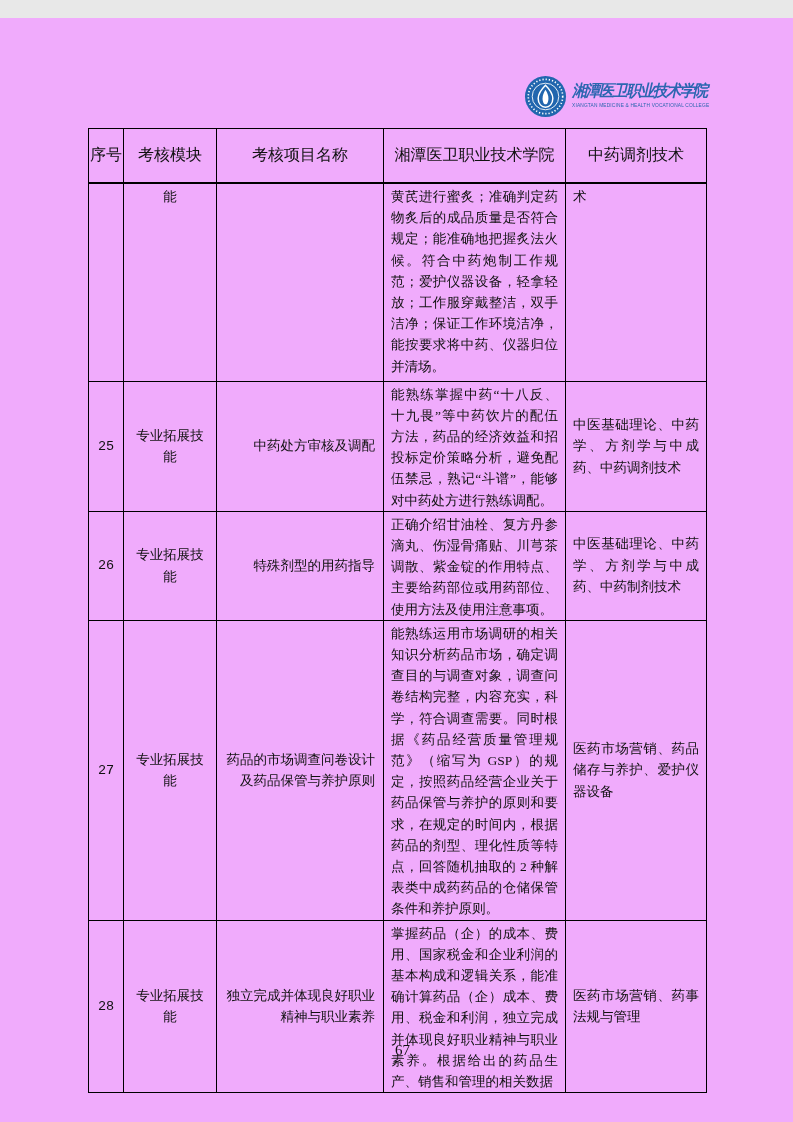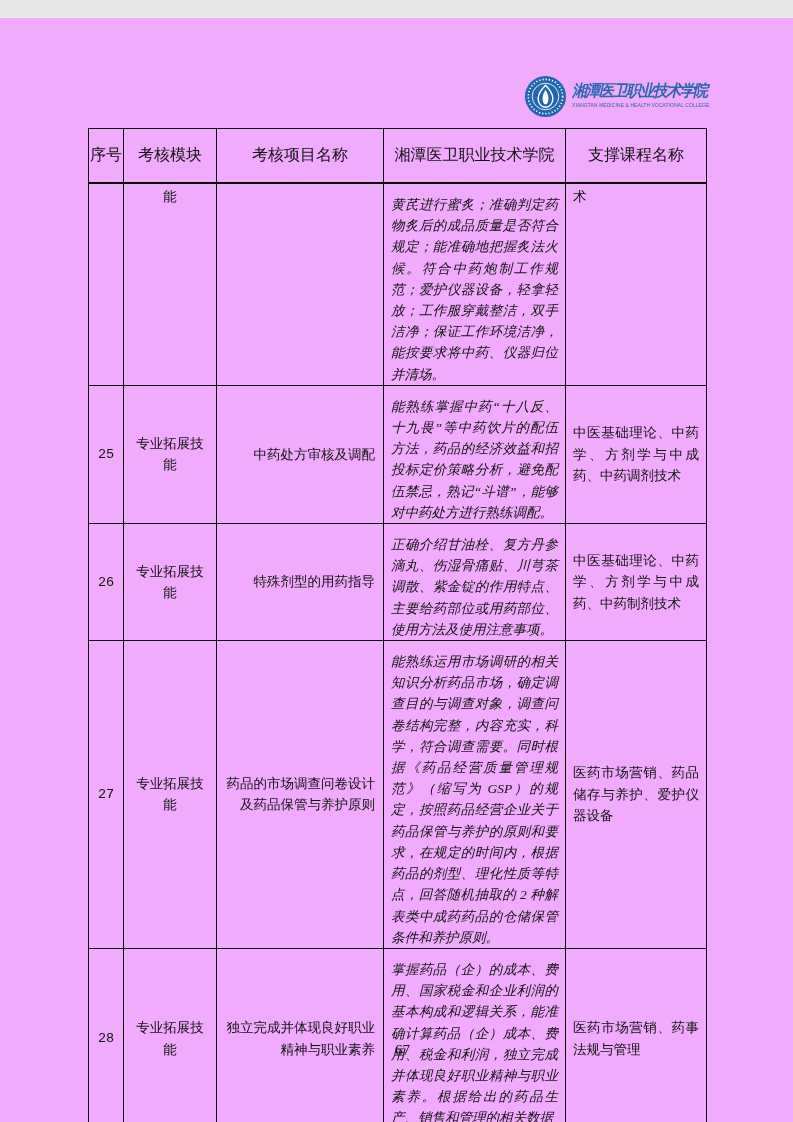--- a/index.html
+++ b/index.html
@@ -75,21 +75,21 @@
   td.cell-module {
     text-align: center; vertical-align: middle;
     padding: 0 12px; line-height: 21.5px;
   }
   td.cell-project {
     text-align: right; vertical-align: middle;
     padding: 0 8px; line-height: 21.5px;
   }
   td.cell-skills {
     text-align: justify; vertical-align: top;
-    padding: 10px 7px 0 7px; line-height: 21.2px; font-style: italic;
+    padding: 2px 7px 0 7px; line-height: 21.2px;
   }
   td.cell-courses {
     text-align: justify; vertical-align: middle;
     padding: 2px 7px; line-height: 21.5px;
   }
   td.vtop { vertical-align: top; padding-top: 2px; }
 
   
   .page-number {
     position: absolute;
@@ -125,21 +125,21 @@
       <col style="width:167px">
       <col style="width:182px">
       <col style="width:141px">
     </colgroup>
     <thead>
       <tr>
         <th>序号</th>
         <th>考核模块</th>
         <th>考核项目名称</th>
         <th>湘潭医卫职业技术学院</th>
-        <th>支撑课程名称</th>
+        <th>中药调剂技术</th>
       </tr>
     </thead>
     <tbody>
       <tr style="height:198px">
         <td class="cell-id"></td>
         <td class="cell-module vtop">能</td>
         <td class="cell-project"></td>
         <td class="cell-skills">黄芪进行蜜炙；准确判定药物炙后的成品质量是否符合规定；能准确地把握炙法火候。符合中药炮制工作规范；爱护仪器设备，轻拿轻放；工作服穿戴整洁，双手洁净；保证工作环境洁净，能按要求将中药、仪器归位并清场。</td>
         <td class="cell-courses vtop">术</td>
       </tr>

